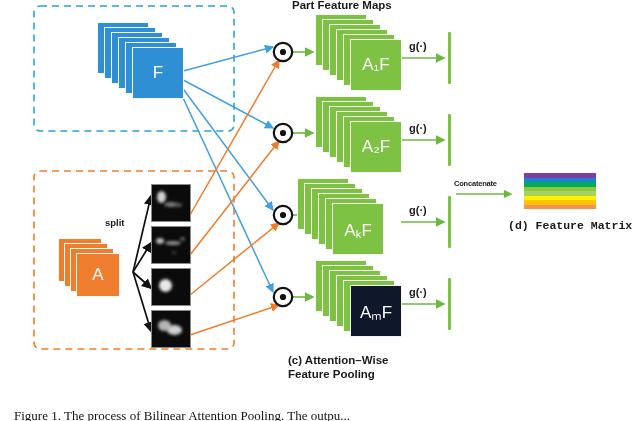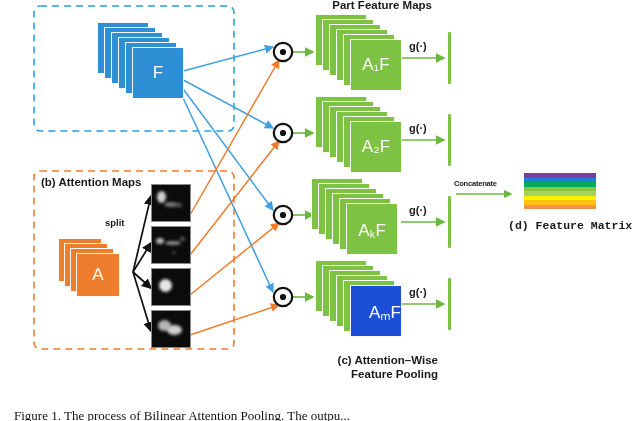--- a/index.html
+++ b/index.html
@@ -33,21 +33,21 @@
     white-space: nowrap;
     line-height: 1.12;
   }
   .lbl-section {
     font-size: 11.5px;
     font-weight: bold;
   }
   .lbl-title {
     font-size: 11.5px;
     font-weight: bold;
-    text-align: right;
+    text-align: left;
   }
   .lbl-split {
     font-size: 9.5px;
     font-weight: bold;
   }
   .lbl-g {
     font-size: 11px;
     font-weight: bold;
   }
   .lbl-concat {
@@ -176,21 +176,20 @@
     <div class="card" style="left:0px;  top:0px;  width:52px; height:52px; background:#2e8fd4;"></div>
     <div class="card" style="left:7px;  top:5px;  width:52px; height:52px; background:#2e8fd4;"></div>
     <div class="card" style="left:14px; top:10px; width:52px; height:52px; background:#2e8fd4;"></div>
     <div class="card" style="left:21px; top:15px; width:52px; height:52px; background:#2e8fd4;"></div>
     <div class="card" style="left:28px; top:20px; width:52px; height:52px; background:#2e8fd4;"></div>
     <div class="card card-front" style="left:35px; top:25px; width:52px; height:52px; background:#2e8fd4;">
       <span class="lab">F</span>
     </div>
   </div>
 
-  <div class="lbl lbl-section" style="left:41px; top:176px;">(b) Attention Maps</div>
 
   <div class="stack" style="left:58px; top:238px; width:82px; height:74px;">
     <div class="card" style="left:0px;  top:0px;  width:44px; height:44px; background:#ef7d2e;"></div>
     <div class="card" style="left:6px;  top:5px;  width:44px; height:44px; background:#ef7d2e;"></div>
     <div class="card" style="left:12px; top:10px; width:44px; height:44px; background:#ef7d2e;"></div>
     <div class="card card-front" style="left:18px; top:15px; width:44px; height:44px; background:#ef7d2e;">
       <span class="lab">A</span>
     </div>
   </div>
 
@@ -255,40 +254,40 @@
     <div class="card" style="left:14px; top:10px; width:52px; height:52px; background:#7dc242;"></div>
     <div class="card" style="left:21px; top:15px; width:52px; height:52px; background:#7dc242;"></div>
     <div class="card" style="left:28px; top:20px; width:52px; height:52px; background:#7dc242;"></div>
     <div class="card card-front" style="left:35px; top:25px; width:52px; height:52px; background:#7dc242;">
       <span class="lab">A₂F</span>
     </div>
   </div>
   <div class="lbl lbl-g" style="left:409px; top:122px;">g(·)</div>
   <div class="vbar" style="left:448px; top:114px; height:52px; background:#7dc242;"></div>
 
-  <div class="stack" style="left:311px; top:178px; width:95px; height:90px;">
+  <div class="stack" style="left:297px; top:178px; width:95px; height:90px;">
     <div class="card" style="left:0px;  top:0px;  width:52px; height:52px; background:#7dc242;"></div>
     <div class="card" style="left:7px;  top:5px;  width:52px; height:52px; background:#7dc242;"></div>
     <div class="card" style="left:14px; top:10px; width:52px; height:52px; background:#7dc242;"></div>
     <div class="card" style="left:21px; top:15px; width:52px; height:52px; background:#7dc242;"></div>
     <div class="card" style="left:28px; top:20px; width:52px; height:52px; background:#7dc242;"></div>
     <div class="card card-front" style="left:35px; top:25px; width:52px; height:52px; background:#7dc242;">
       <span class="lab">AₖF</span>
     </div>
   </div>
   <div class="lbl lbl-g" style="left:409px; top:204px;">g(·)</div>
   <div class="vbar" style="left:448px; top:196px; height:52px; background:#7dc242;"></div>
 
   <div class="stack" style="left:315px; top:260px; width:95px; height:90px;">
     <div class="card" style="left:0px;  top:0px;  width:52px; height:52px; background:#7dc242;"></div>
     <div class="card" style="left:7px;  top:5px;  width:52px; height:52px; background:#7dc242;"></div>
     <div class="card" style="left:14px; top:10px; width:52px; height:52px; background:#7dc242;"></div>
     <div class="card" style="left:21px; top:15px; width:52px; height:52px; background:#7dc242;"></div>
     <div class="card" style="left:28px; top:20px; width:52px; height:52px; background:#7dc242;"></div>
-    <div class="card card-front" style="left:35px; top:25px; width:52px; height:52px; background:#1d4ed8;justify-content:flex-end;">
+    <div class="card card-front" style="left:35px; top:25px; width:52px; height:52px; background:#0f172a;">
       <span class="lab">AₘF</span>
     </div>
   </div>
   <div class="lbl lbl-g" style="left:409px; top:286px;">g(·)</div>
   <div class="vbar" style="left:448px; top:278px; height:52px; background:#7dc242;"></div>
 
   <div class="lbl lbl-title" style="left:288px; top:368px; width:150px;">Feature Pooling</div>
   <div class="lbl lbl-title" style="left:288px; top:354px; width:150px;">(c) Attention–Wise</div>
 
   <div class="lbl lbl-concat" style="left:454px; top:180px;">Concatenate</div>

